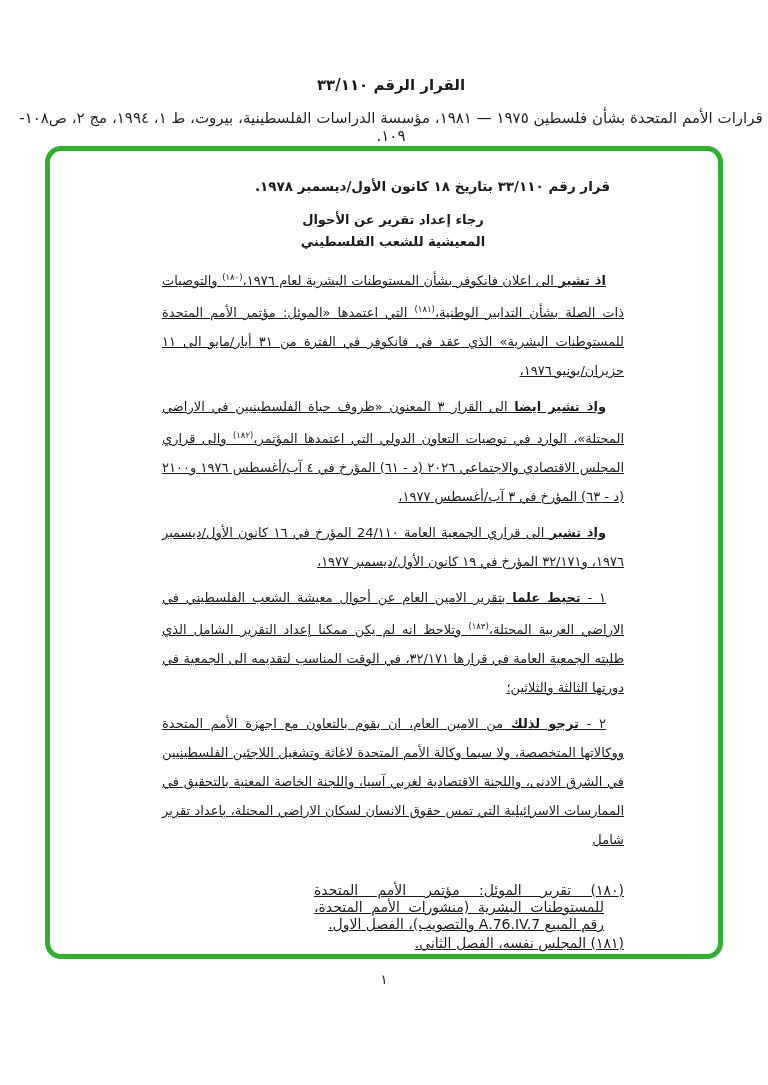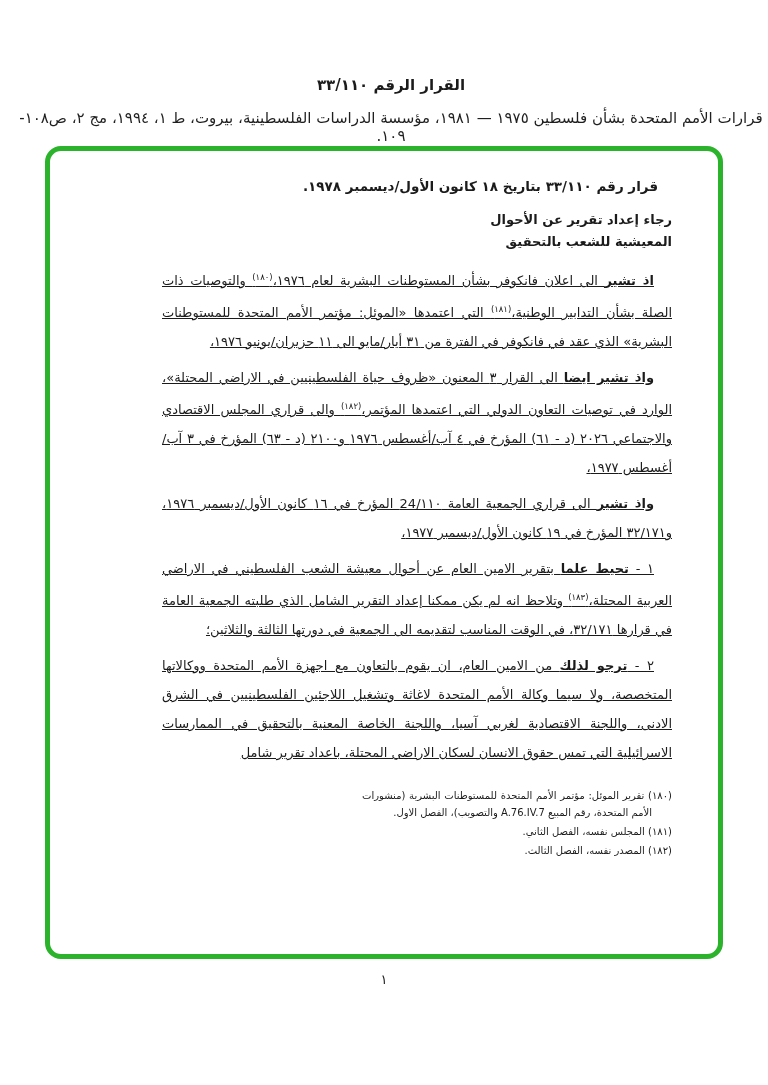--- a/index.html
+++ b/index.html
@@ -13,48 +13,48 @@
   }
   .header { position: absolute; top: 76px; left: 7px; width: 100%; text-align: center; }
   .header-title { font-size: 15px; font-weight: 700; }
   .header-source { font-size: 15px; margin-top: 15px; color: #1f1f1f; }
 
   .frame {
     position: absolute; top: 146px; left: 45px;
     width: 678px; height: 813px;
     border: 5px solid #eab308;
     border-radius: 16px;
-    padding: 24px 46px 16px 112px;
+    padding: 24px 94px 16px 112px;
     overflow: hidden;
   }
   .doc-title { font-size: 13.5px; font-weight: 700; line-height: 22px; text-align: right; text-indent: 14px; margin-bottom: 12px; }
-  .doc-subtitle { text-align: right; font-weight: 700; font-size: 13px; line-height: 22px; margin-bottom: 10px; }
+  .doc-subtitle { text-align: center; font-weight: 700; font-size: 13px; line-height: 22px; margin-bottom: 10px; }
   .opening { font-weight: 700; font-size: 13px; line-height: 22px; text-indent: 18px; margin: 8px 0 8px; }
   .para { font-size: 13px; line-height: 29px; text-align: justify; text-indent: 18px; margin-bottom: 7px; text-decoration: underline; }
   .para .bold { font-weight: 700; }
   .sup { font-size: 8.5px; vertical-align: 5px; }
 
-  .footnotes { margin-top: 20px; width: 310px; font-size: 10px; line-height: 17px; }
+  .footnotes { margin-top: 28px; width: 310px; font-size: 14px; line-height: 17px; text-decoration: underline; }
   .footnote { padding-right: 20px; text-indent: -20px; text-align: justify; margin-bottom: 2px; }
 
   .page-number { position: absolute; top: 972px; left: 0; width: 100%; text-align: center; font-size: 13px; }
 </style>
 </head>
 <body style="color: rgb(27, 27, 27);">
 
 <div class="header">
   <div class="header-title">القرار الرقم ٣٣/١١٠</div>
   <div class="header-source">قرارات الأمم المتحدة بشأن فلسطين ١٩٧٥ — ١٩٨١، مؤسسة الدراسات الفلسطينية، بيروت، ط ١، ١٩٩٤، مج ٢، ص١٠٨- ١٠٩.</div>
 </div>
 
 <div class="frame" style="border-color: rgb(43, 179, 43);">
   <p class="doc-title">قرار رقم ٣٣/١١٠ بتاريخ ١٨ كانون الأول/ديسمبر ١٩٧٨.</p>
   <p class="doc-subtitle">
     <span>رجاء إعداد تقرير عن الأحوال</span><br>
-    <span>المعيشية للشعب بالتحقيق</span>
+    <span>المعيشية للشعب الفلسطيني</span>
   </p>
 
   <div>
       <p class="para"><span class="bold">اذ تشير</span><span> الى اعلان فانكوفر بشأن المستوطنات البشرية لعام ١٩٧٦،</span><span class="sup">(١٨٠)</span><span> والتوصيات ذات الصلة بشأن التدابير الوطنية،</span><span class="sup">(١٨١)</span><span> التي اعتمدها «الموئل: مؤتمر الأمم المتحدة للمستوطنات البشرية» الذي عقد في فانكوفر في الفترة من ٣١ أيار/مايو الى ١١ حزيران/يونيو ١٩٧٦،</span></p>
       <p class="para"><span class="bold">واذ تشير ايضا</span><span> الى القرار ٣ المعنون «ظروف حياة الفلسطينيين في الاراضي المحتلة»، الوارد في توصيات التعاون الدولي التي اعتمدها المؤتمر،</span><span class="sup">(١٨٢)</span><span> والى قراري المجلس الاقتصادي والاجتماعي ٢٠٢٦ (د - ٦١) المؤرخ في ٤ آب/أغسطس ١٩٧٦ و٢١٠٠ (د - ٦٣) المؤرخ في ٣ آب/أغسطس ١٩٧٧،</span></p>
       <p class="para"><span class="bold">واذ تشير</span><span> الى قراري الجمعية العامة 24/١١٠ المؤرخ في ١٦ كانون الأول/ديسمبر ١٩٧٦، و٣٢/١٧١ المؤرخ في ١٩ كانون الأول/ديسمبر ١٩٧٧،</span></p>
       <p class="para"><span>١ - </span><span class="bold">تحيط علما</span><span> بتقرير الامين العام عن أحوال معيشة الشعب الفلسطيني في الاراضي العربية المحتلة،</span><span class="sup">(١٨٣)</span><span> وتلاحظ انه لم يكن ممكنا إعداد التقرير الشامل الذي طلبته الجمعية العامة في قرارها ٣٢/١٧١، في الوقت المناسب لتقديمه الى الجمعية في دورتها الثالثة والثلاثين؛</span></p>
       <p class="para"><span>٢ - </span><span class="bold">ترجو لذلك</span><span> من الامين العام، ان يقوم بالتعاون مع اجهزة الأمم المتحدة ووكالاتها المتخصصة، ولا سيما وكالة الأمم المتحدة لاغاثة وتشغيل اللاجئين الفلسطينيين في الشرق الادنى، واللجنة الاقتصادية لغربي آسيا، واللجنة الخاصة المعنية بالتحقيق في الممارسات الاسرائيلية التي تمس حقوق الانسان لسكان الاراضي المحتلة، باعداد تقرير شامل</span></p>
     </div>
 

